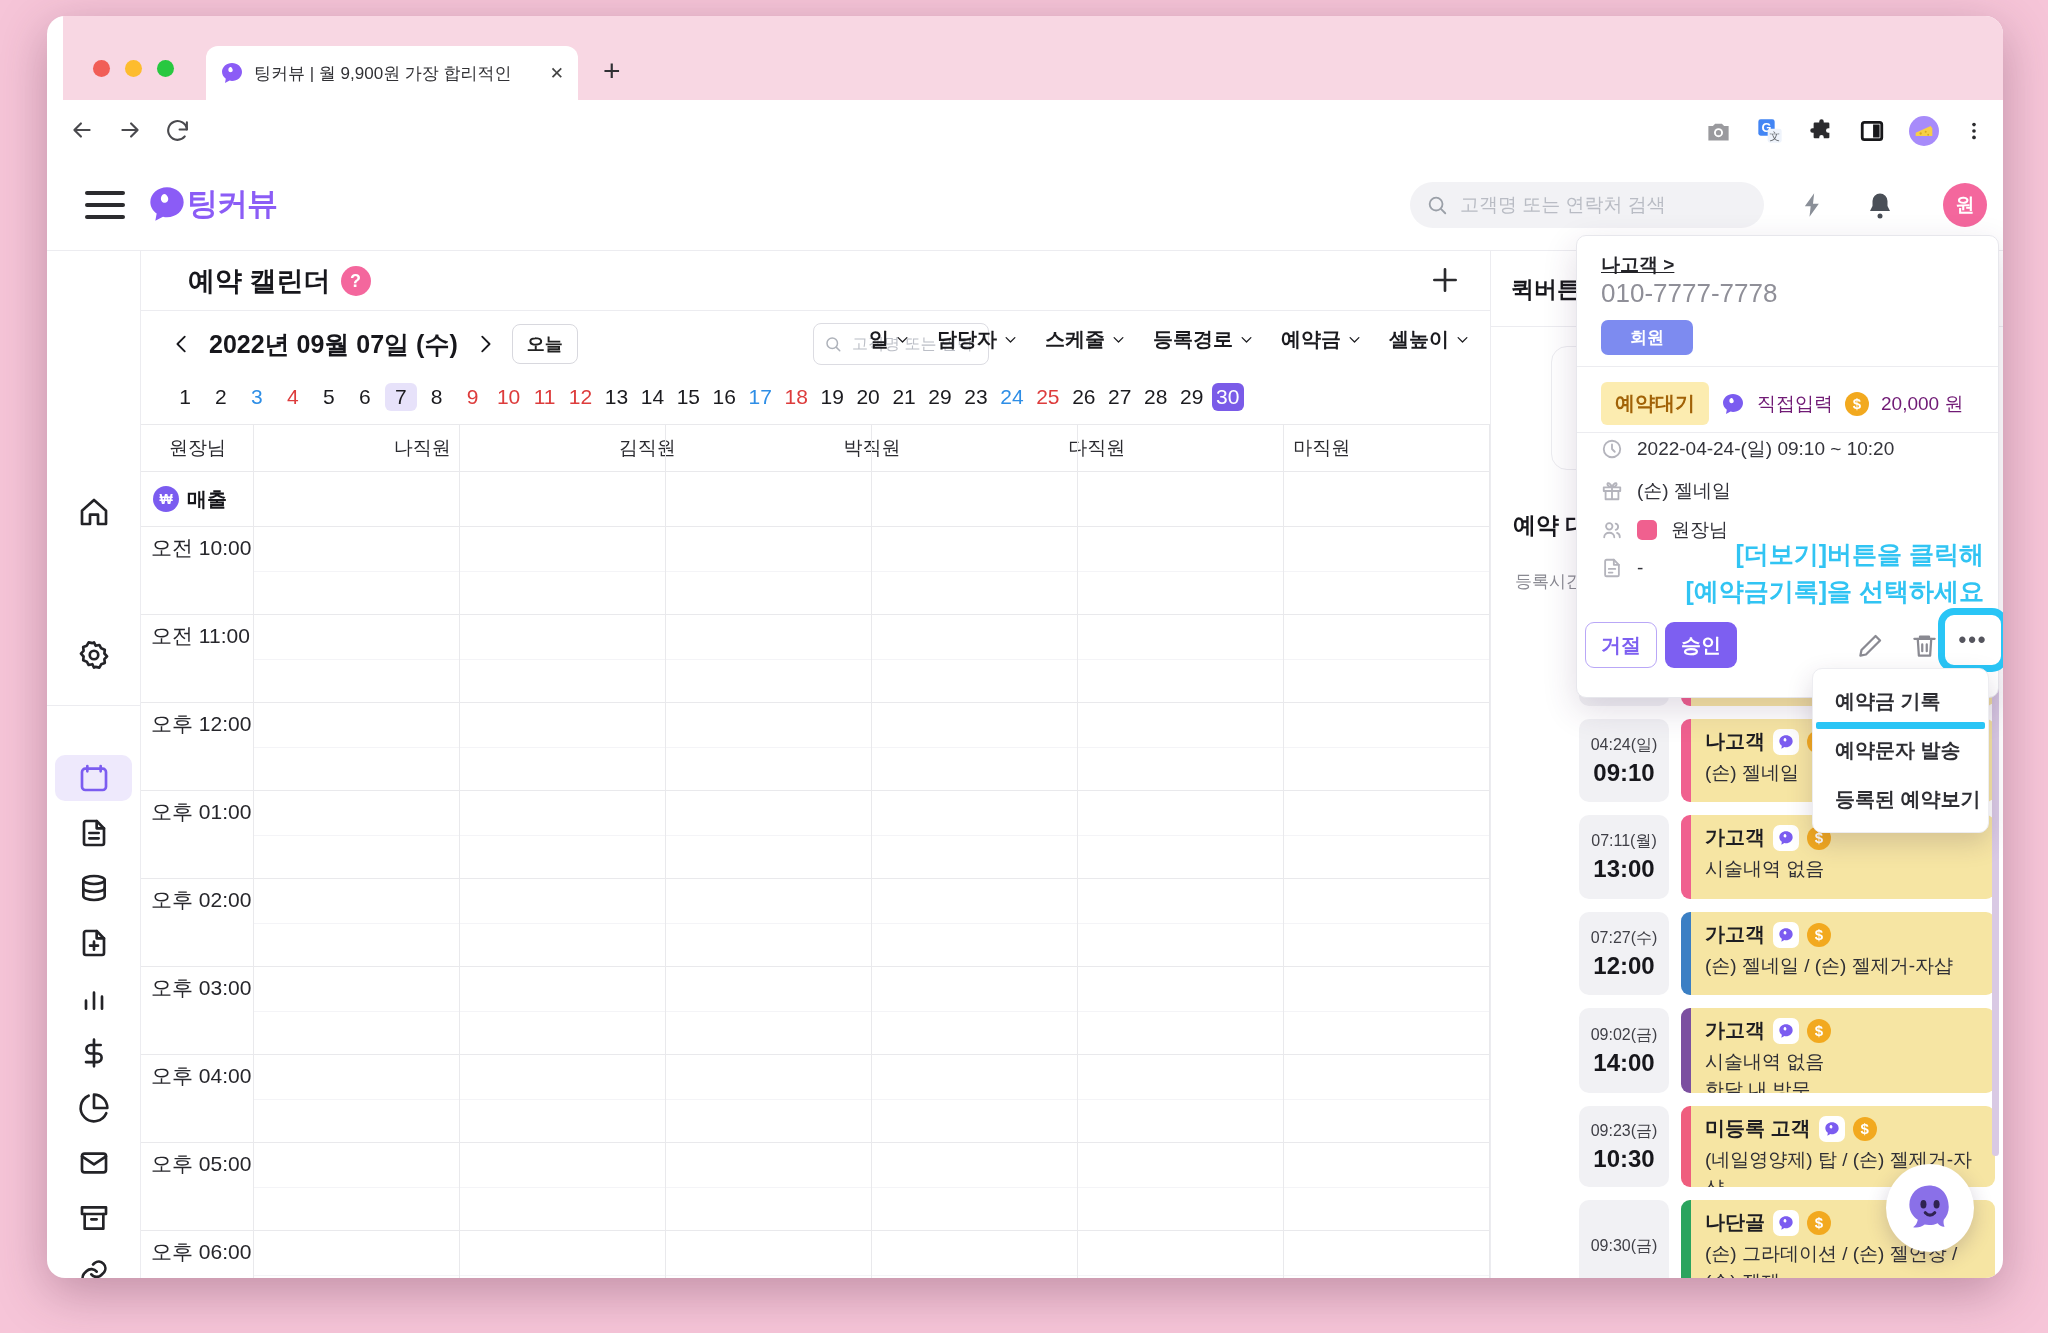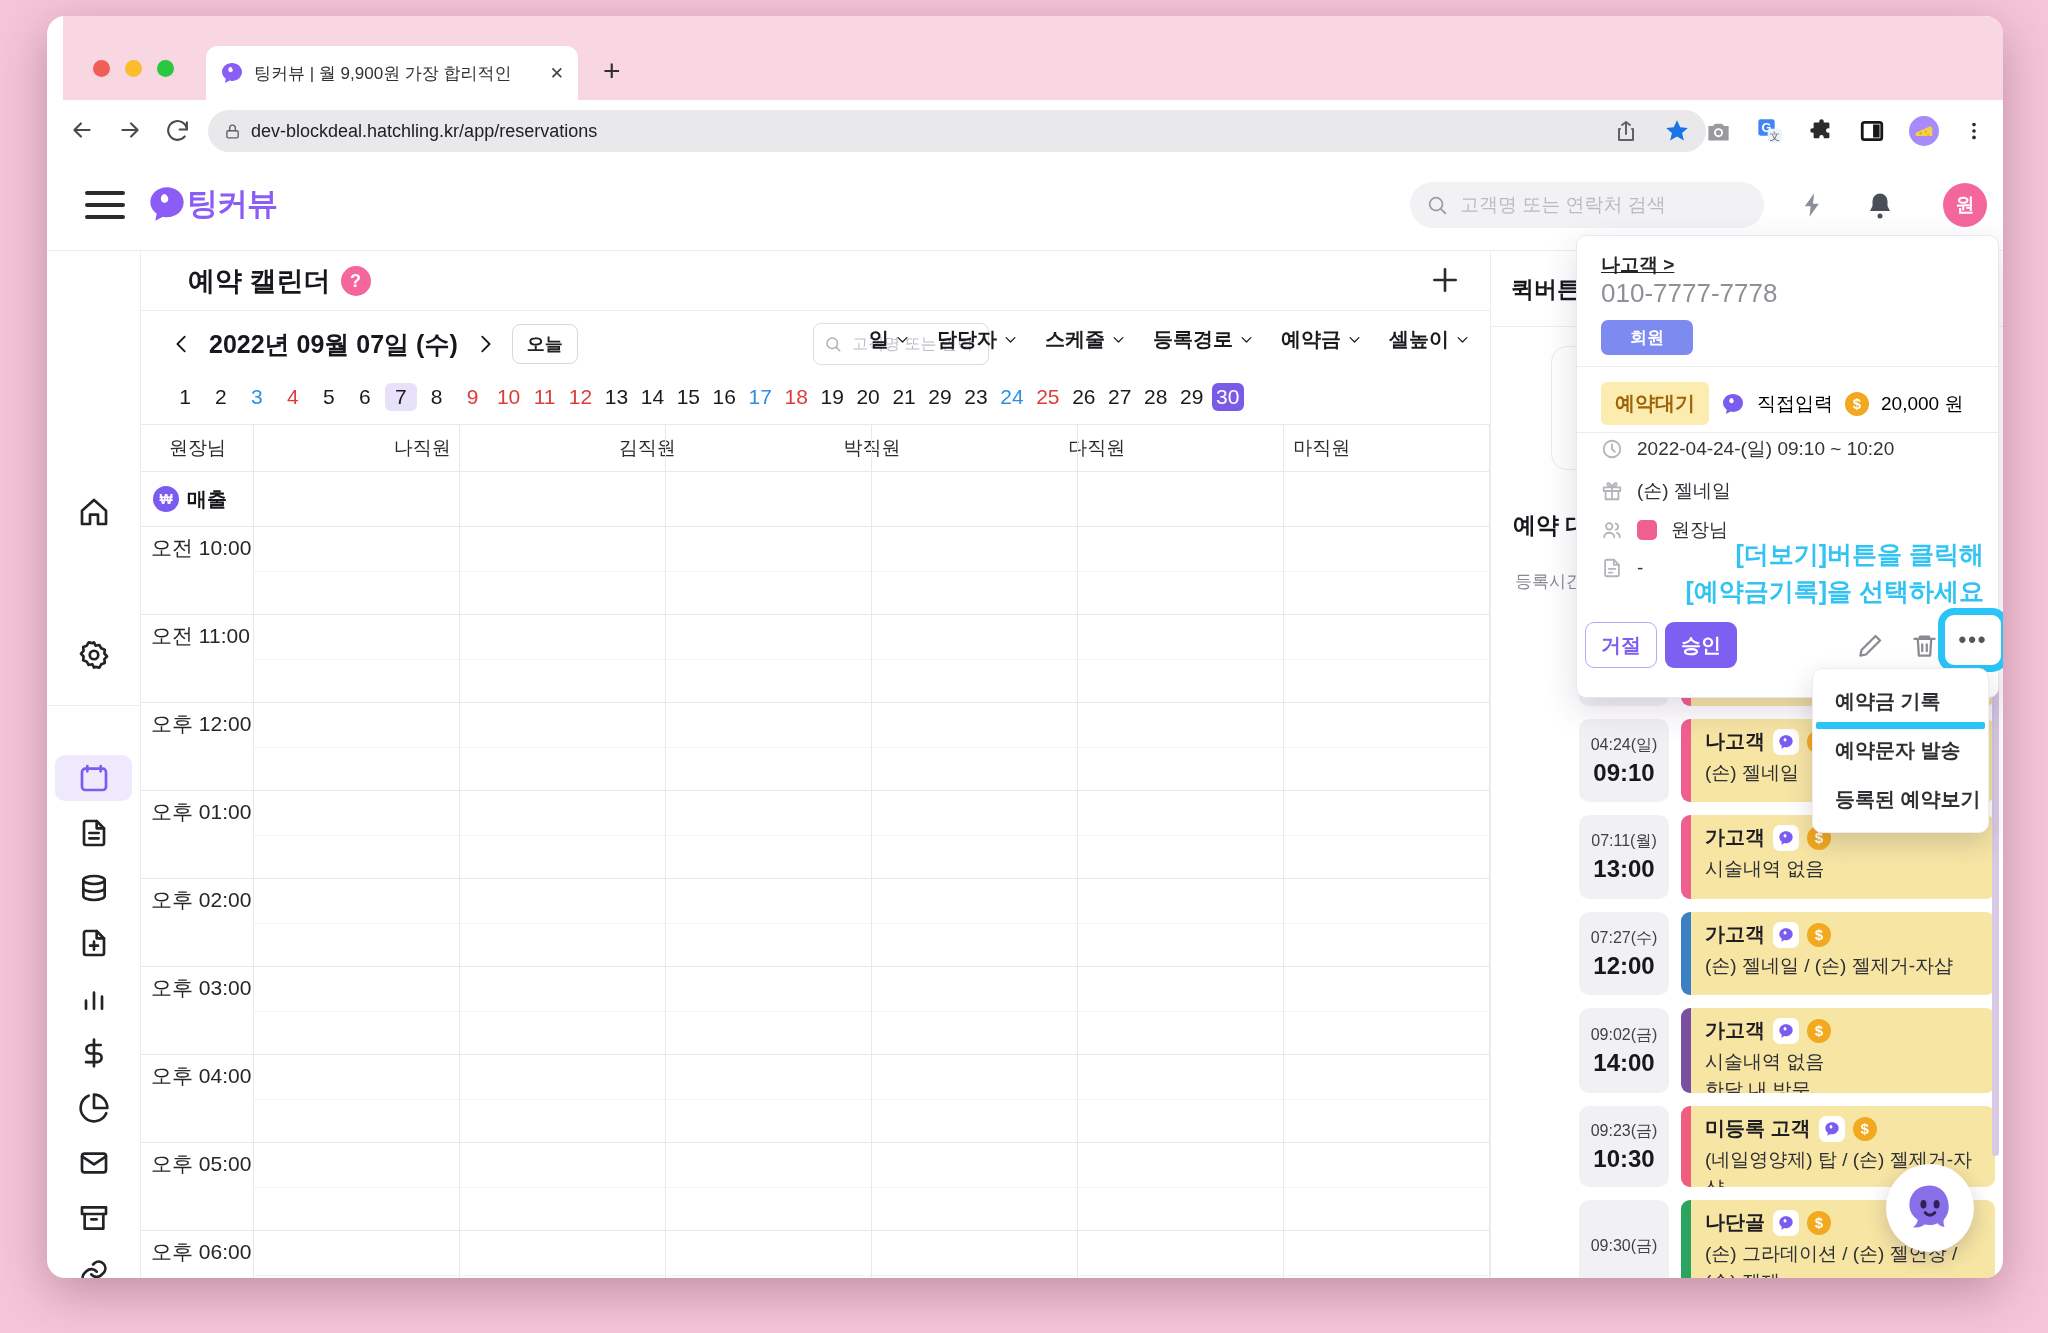--- a/index.html
+++ b/index.html
@@ -119,21 +119,21 @@
   
   .popup{position:absolute;left:1529px;top:219px;width:421px;height:461px;background:#fff;border:1px solid #e7e7ec;
          border-radius:10px;box-shadow:0 12px 34px rgba(70,40,90,.16);z-index:20;}
   .pp-name{position:absolute;left:24px;top:16px;font-size:19px;font-weight:700;color:#232328;text-decoration:underline;}
   .pp-phone{position:absolute;left:24px;top:42px;font-size:26px;color:#8f8f98;}
   .pp-member{position:absolute;left:24px;top:84px;background:#7d8bf0;color:#fff;font-size:17px;font-weight:700;
              padding:6px 29px;border-radius:7px;}
   .pp-div1{position:absolute;left:0;right:0;top:130px;border-top:1px solid #ececf0;}
   .pp-status{position:absolute;left:24px;top:146px;display:flex;align-items:center;gap:12px;}
   .pp-wait{background:#fcecb0;color:#a16207;font-size:20px;font-weight:700;padding:8px 14px;border-radius:6px;}
-  .pp-ch{font-size:19px;color:#000000;}
+  .pp-ch{font-size:19px;color:#701a75;}
   .pp-div2{position:absolute;left:0;right:0;top:196px;border-top:1px solid #ececf0;}
   .pp-row{position:absolute;left:24px;display:flex;align-items:center;gap:14px;color:#b4b4bc;}
   .pp-row span{font-size:19px;color:#33333a;}
   .pink-sq{width:20px;height:20px;border-radius:5px;background:#f0608f;flex:none;}
   .tip{position:absolute;right:14px;top:300px;text-align:right;font-size:25px;font-weight:800;color:#31c4f3;
        line-height:37px;white-space:nowrap;}
   .pp-btn{position:absolute;top:386px;height:46px;width:72px;border-radius:9px;font-size:20px;font-weight:700;
           display:grid;place-items:center;box-sizing:border-box;}
   .pp-reject{left:8px;border:1.5px solid #b9a7f7;color:#7d5ff1;background:#fff;}
   .pp-approve{left:88px;background:#7d5ff1;color:#fff;}
@@ -179,36 +179,20 @@
     <svg class="navbtn" width="26" height="26" viewBox="0 0 24 24">
           <path class="ic" d="M19 12H5M11 18l-6-6 6-6"></path>
         </svg>
     <svg class="navbtn" width="26" height="26" viewBox="0 0 24 24">
           <path class="ic" d="M5 12h14M13 6l6 6-6 6"></path>
         </svg>
     <svg class="navbtn" width="25" height="25" viewBox="0 0 24 24">
           <path class="ic" d="M21 11a9 9 0 1 0-2 6.7"></path>
           <path class="ic" d="M21 4v7h-7"></path>
         </svg>
-    <div class="urlpill">
-      <svg width="17" height="17" viewBox="0 0 24 24" color="#5f6368">
-            <rect class="ic" x="4" y="11" width="16" height="10" rx="2"></rect>
-            <path class="ic" d="M8 11V7a4 4 0 0 1 8 0v4"></path>
-          </svg>
-      <span class="url">dev-blockdeal.hatchling.kr/app/reservations</span>
-      <div class="pill-right">
-        <svg width="24" height="24" viewBox="0 0 24 24" color="#5f6368">
-              <path class="ic" d="M12 3v12M8 6l4-3 4 3"></path>
-              <path class="ic" d="M6 10H5v11h14V10h-1"></path>
-            </svg>
-        <svg width="26" height="26" viewBox="0 0 24 24">
-              <path d="M12 2l3 6.6 7 .7-5.3 4.6 1.6 6.9-6.3-3.7-6.3 3.7 1.6-6.9L2 9.3l7-.7z" fill="#1a73e8"></path>
-            </svg>
-      </div>
-    </div>
     <div class="tb-icons">
       <svg width="27" height="27" viewBox="0 0 24 24" color="#8a8a8e">
             <path d="M3 7h4l2-2h6l2 2h4v13H3z" fill="#9a9a9e"></path>
             <circle cx="12" cy="13" r="4" fill="#fff"></circle>
             <circle cx="12" cy="13" r="2.3" fill="#9a9a9e"></circle>
           </svg>
       <svg width="28" height="28" viewBox="0 0 24 24">
             <rect x="2" y="2" width="14" height="14" rx="2" fill="#4285f4"></rect>
             <text x="9" y="13" font-size="11" fill="#fff" text-anchor="middle" font-weight="bold">G</text>
             <rect x="10" y="10" width="12" height="12" rx="2" fill="#eef3fb"></rect>

